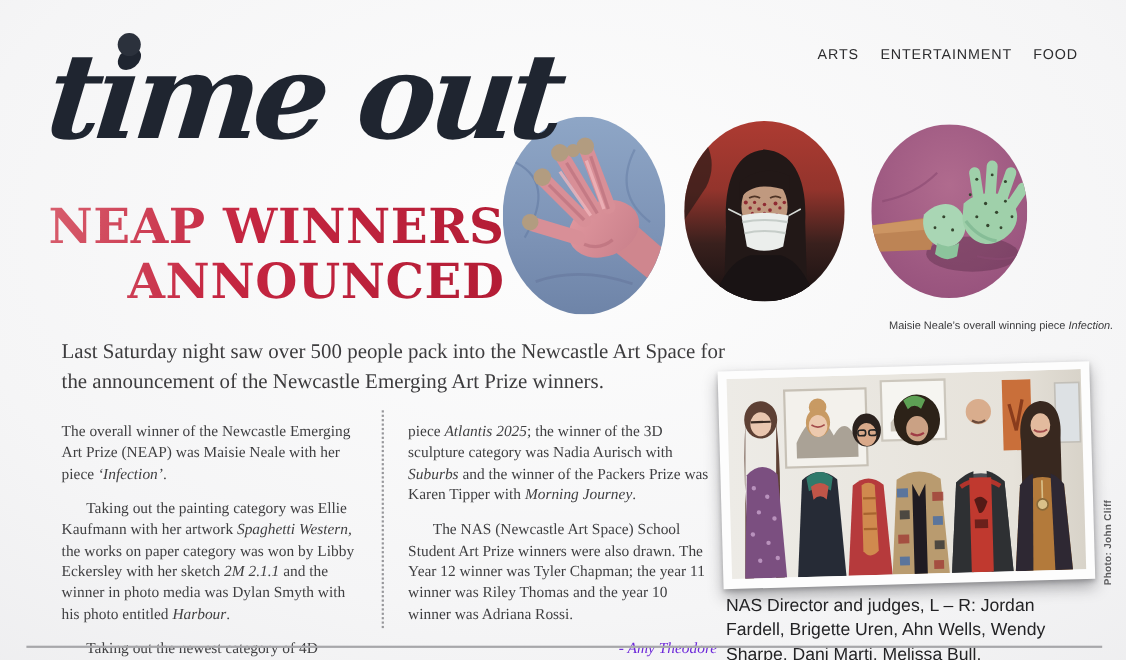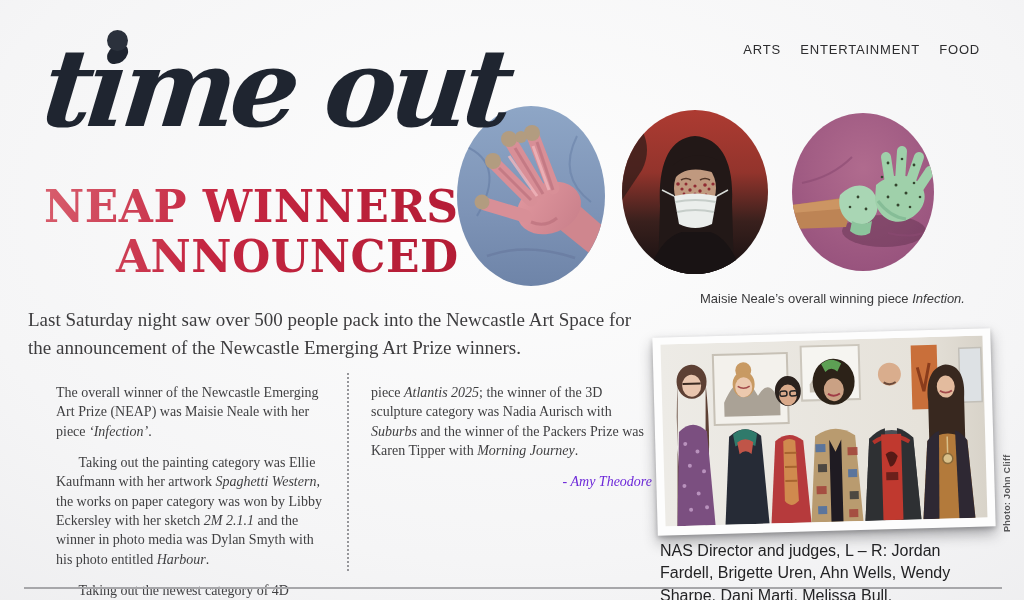--- a/index.html
+++ b/index.html
@@ -23,39 +23,39 @@
   
   .headline{
     left:44px;top:182px;font-family:"DejaVu Serif", serif;font-weight:900;
     font-size:44px;line-height:1.14;letter-spacing:.5px;
     color:#c0203a;
     background:linear-gradient(110deg,#d85f6e 0%,#c52641 40%,#b31c35 100%);
     -webkit-background-clip:text;background-clip:text;text-align:right;-webkit-text-fill-color:transparent;
   }
   
   .lead{
-    left:28px;top:306px;width:624px;
+    left:56px;top:306px;width:624px;
     font-family:"Liberation Serif", serif;font-size:19px;line-height:1.45;color:#3d3c3e;
   }
   
   .columns{left:44px;top:371px;width:614px;display:flex;}
   .col{font-family:"Liberation Serif", serif;font-size:14px;line-height:1.38;color:#3f3f41;}
   .col-left{width:292px;}
   .col-right{flex:1;}
   .divider{border-left:2px dotted #96969a;margin:2px 10px 0 11px;height:198px;}
   .body-p{margin:12px;}
   .body-p.indent{text-indent:1.6em;}
   .byline{text-align:right;font-style:italic;margin-top:3px;padding-right:6px;color:#6d28d9;}
   
   .circle{border-radius:50%;overflow:hidden;z-index:2;}
   .circle svg{display:block;width:100%;height:100%;}
   .c1{left:457px;top:106px;width:148px;height:180px;}
   .c2{left:622px;top:110px;width:146px;height:164px;}
   .c3{left:792px;top:113px;width:142px;height:158px;}
-  .circle-caption{left:700px;top:291px;width:312px;text-align:left;font-size:13px;color:#39393b;}
+  .circle-caption{left:700px;top:291px;width:312px;text-align:right;font-size:10px;color:#39393b;}
   .circle-caption i{font-style:italic;}
   
   .photo-frame{
     left:655px;top:333px;width:338px;background:#fdfdfd;padding:7px 7px 9px 7px;
     transform:rotate(-1.6deg);box-shadow:0 7px 14px rgba(40,40,45,.38), 0 2px 4px rgba(40,40,45,.25);
     box-sizing:border-box;z-index:3;
   }
   .photo-frame svg{display:block;width:100%;height:182px;}
   .photo-caption{left:660px;top:540px;width:336px;font-size:16px;line-height:1.4;color:#232325;}
   .photo-credit{
@@ -218,20 +218,21 @@
 <div class="abs columns">
   <div class="col col-left">
       <p class="body-p"><span>The overall winner of the Newcastle Emerging Art Prize (NEAP) was Maisie Neale with her piece </span><i>‘Infection’</i><span>.</span></p>
       <p class="body-p indent"><span>Taking out the painting category was Ellie Kaufmann with her artwork </span><i>Spaghetti Western,</i><span> the works on paper category was won by Libby Eckersley with her sketch </span><i>2M 2.1.1</i><span> and the winner in photo media was Dylan Smyth with his photo entitled </span><i>Harbour</i><span>.</span></p>
       <p class="body-p indent"><span>Taking out the newest category of 4D media was Aaron James McGarry with his</span></p>
     </div>
   <div class="divider"></div>
   <div class="col col-right">
     <div>
         <p class="body-p"><span>piece </span><i>Atlantis 2025</i><span>; the winner of the 3D sculpture category was Nadia Aurisch with </span><i>Suburbs</i><span> and the winner of the Packers Prize was Karen Tipper with </span><i>Morning Journey</i><span>.</span></p>
+        <p class="body-p indent"><span>The NAS (Newcastle Art Space) School Student Art Prize winners were also drawn. The Year 12 winner was Tyler Chapman; the year 11 winner was Riley Thomas and the year 10 winner was Adriana Rossi.</span></p>
       </div>
     <div class="byline">- Amy Theodore</div>
   </div>
 </div>
 
 <div class="abs photo-frame">
   <svg viewBox="0 0 322 182">
     <defs>
       <linearGradient id="wall" x1="0" y1="0" x2="1" y2="0">
         <stop offset="0" stop-color="#edebe6"></stop>

